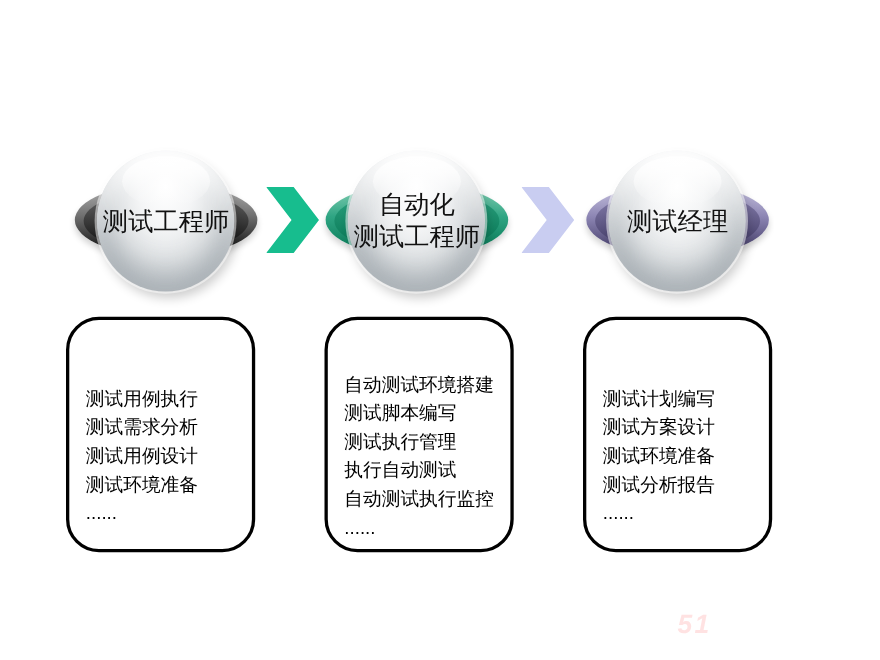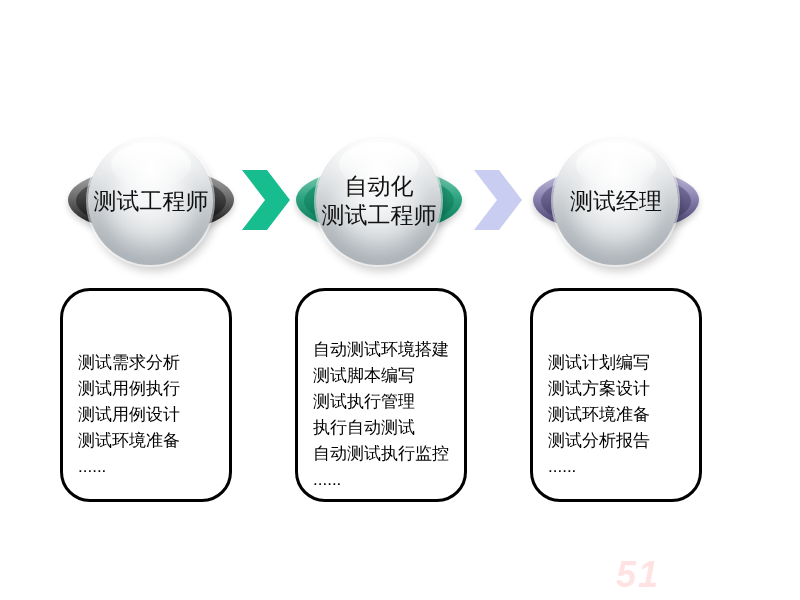--- a/index.html
+++ b/index.html
@@ -53,21 +53,21 @@
   }
   .box-1 { left:60px; }
   .box-2 { left:295px; }
   .box-3 { left:530px; }
   .box-content { transform: translateY(20px); padding-left:15px; }
   .box-line { font-size:17px; line-height:26px; color:#000; white-space:nowrap; }
 
   
   .watermark {
     position:absolute; left:616px; top:554px;
-    font-size:36px; font-weight:bold; font-style:italic;
+    font-size:24px; font-weight:bold; font-style:italic;
     color:#ff9a9a; opacity:0.28; letter-spacing:2px;
   }
 </style>
 </head>
 <body>
 
 <div class="canvas">
 
   <div class="node" style="left:68px;">
     <div class="wing" style="--c-top: #b7b7b7; --c-mid: #6e6e6e; --c-dark: #1c1c1c;"></div>
@@ -96,22 +96,22 @@
     <div class="wing" style="--c-top: #cdc9e4; --c-mid: #8d86b4; --c-dark: #4b4470;"></div>
     <div class="wing-inner" style="--c-mid: #8d86b4; --c-dark: #4b4470;"></div>
     <div class="sphere"></div>
     <div class="node-label">
       <span>测试经理</span>
     </div>
   </div>
 
   <div class="task-box box-1">
     <div class="box-content">
+        <div class="box-line">测试用例执行</div>
         <div class="box-line">测试需求分析</div>
-        <div class="box-line">测试用例执行</div>
         <div class="box-line">测试用例设计</div>
         <div class="box-line">测试环境准备</div>
         <div class="box-line">......</div>
       </div>
   </div>
 
   <div class="task-box box-2">
     <div class="box-content">
         <div class="box-line">自动测试环境搭建</div>
         <div class="box-line">测试脚本编写</div>

